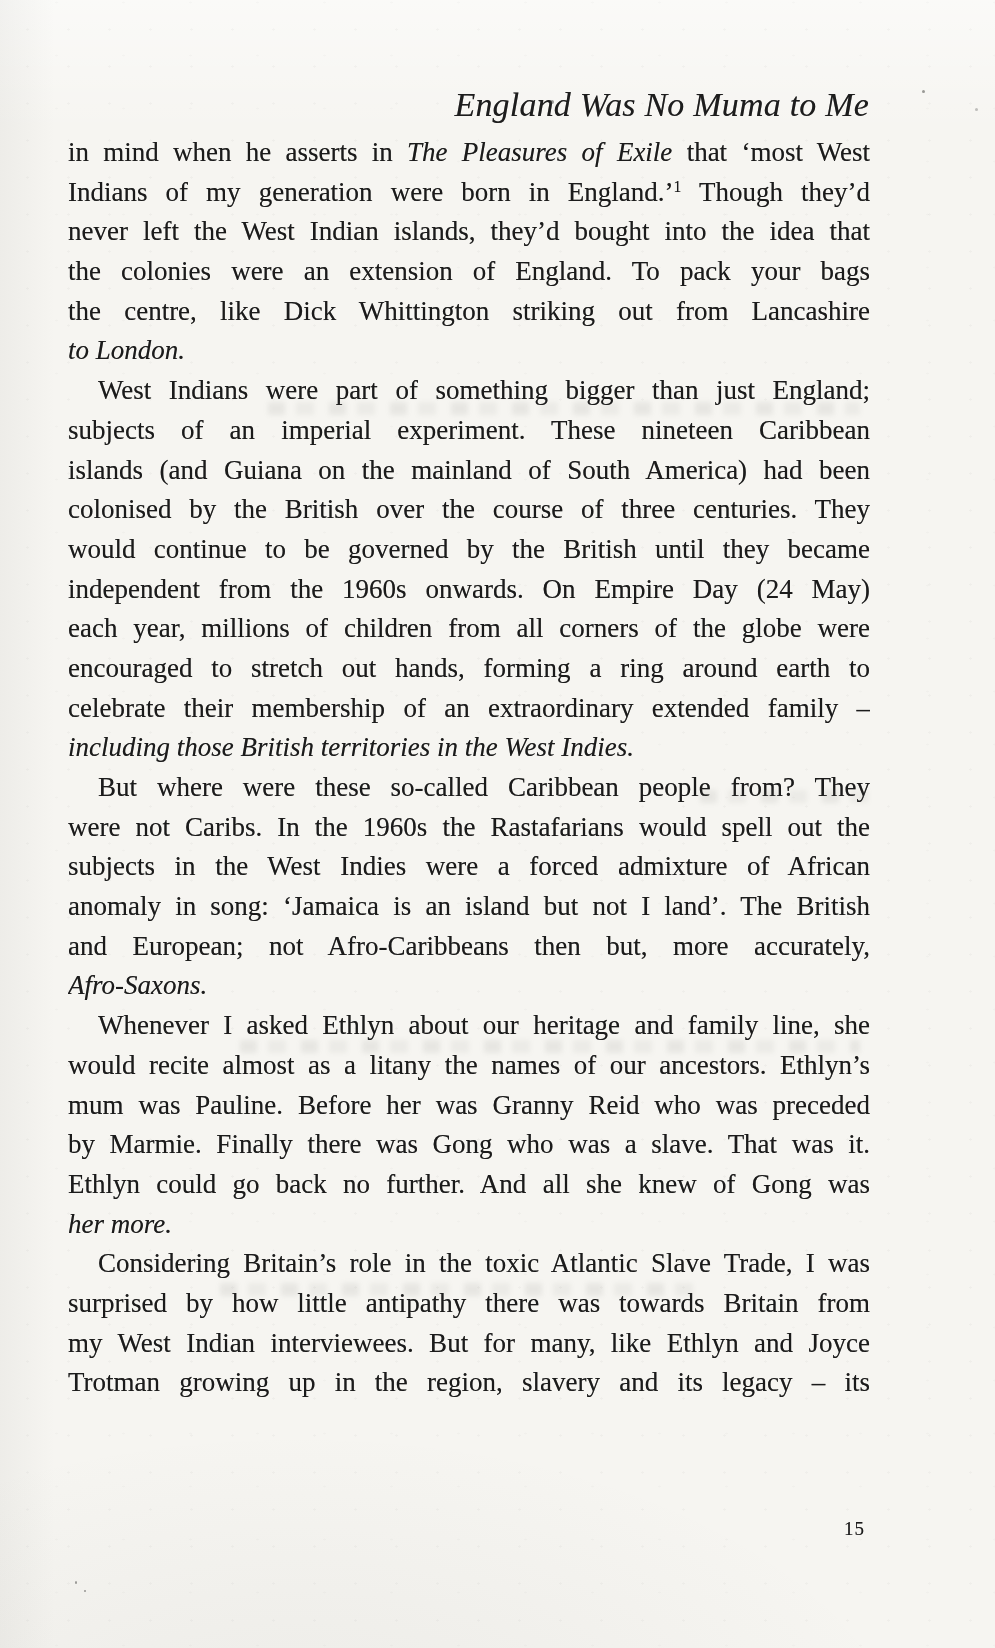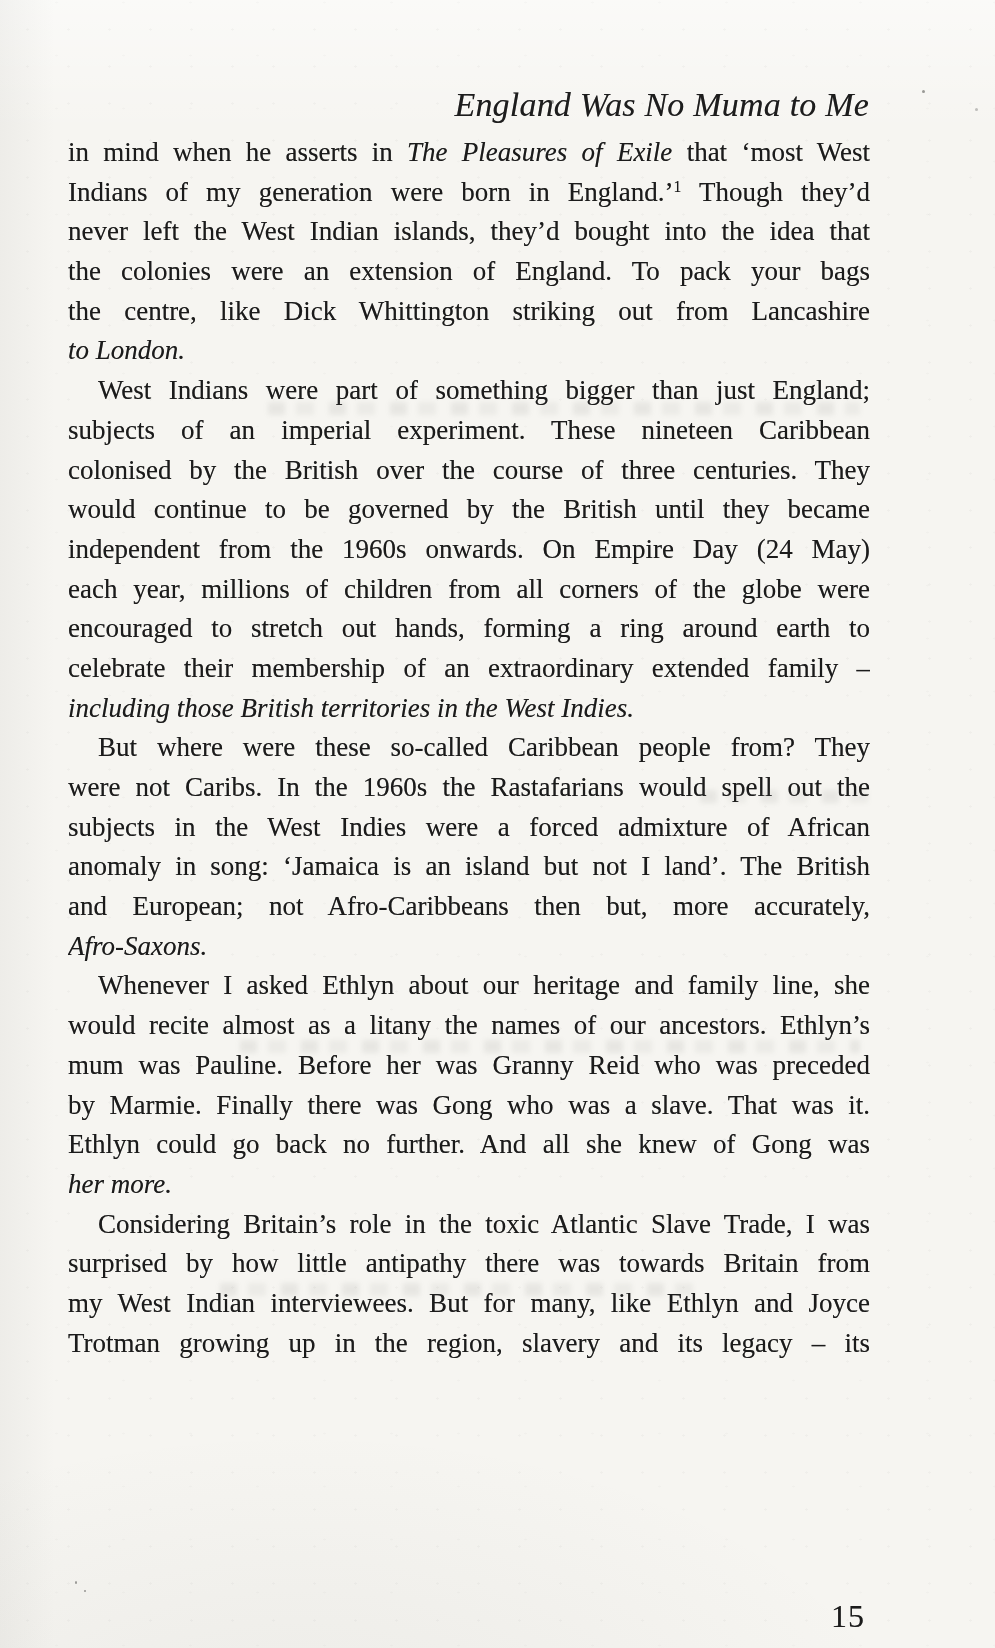--- a/index.html
+++ b/index.html
@@ -46,22 +46,22 @@
     text-align: justify;
     text-align-last: justify;
     overflow: hidden;
   }
   .line.last { text-align-last: left; font-style: italic; }
   .line.indent { text-indent: 30px; }
   .it { font-style: italic; }
   .sup { font-size: 0.58em; vertical-align: 9px; line-height: 0; }
   .page-number {
     position: absolute;
-    top: 1598px; right: 130px;
-    font-size: 32px;
+    top: 1518px; right: 130px;
+    font-size: 19px;
     letter-spacing: 1px;
     text-shadow: 0 0 0.5px rgba(27,27,27,0.5);
     margin-left: 12px;
   }
   
   .ghost {
     position: absolute; height: 13px;
     filter: blur(2.5px); opacity: 0.55;
     background: repeating-linear-gradient(90deg,
       rgba(115,115,110,0.20) 0 17px, transparent 17px 28px,
@@ -86,20 +86,21 @@
       <div class="line"><span>in mind when he asserts in </span><span class="it">The Pleasures of Exile</span><span> that ‘most West</span></div>
       <div class="line"><span>Indians of my generation were born in England.’</span><span class="sup">1</span><span> Though they’d</span></div>
       <div class="line"><span>never left the West Indian islands, they’d bought into the idea that</span></div>
       <div class="line"><span>the colonies were an extension of England. To pack your bags</span></div>
       <div class="line"><span>the centre, like Dick Whittington striking out from Lancashire</span></div>
       <div class="line last"><span>to London.</span></div>
     </div>
     <div>
       <div class="line indent"><span>West Indians were part of something bigger than just England;</span></div>
       <div class="line"><span>subjects of an imperial experiment. These nineteen Caribbean</span></div>
+      <div class="line"><span>islands (and Guiana on the mainland of South America) had been</span></div>
       <div class="line"><span>colonised by the British over the course of three centuries. They</span></div>
       <div class="line"><span>would continue to be governed by the British until they became</span></div>
       <div class="line"><span>independent from the 1960s onwards. On Empire Day (24 May)</span></div>
       <div class="line"><span>each year, millions of children from all corners of the globe were</span></div>
       <div class="line"><span>encouraged to stretch out hands, forming a ring around earth to</span></div>
       <div class="line"><span>celebrate their membership of an extraordinary extended family –</span></div>
       <div class="line last"><span>including those British territories in the West Indies.</span></div>
     </div>
     <div>
       <div class="line indent"><span>But where were these so-called Caribbean people from? They</span></div>

